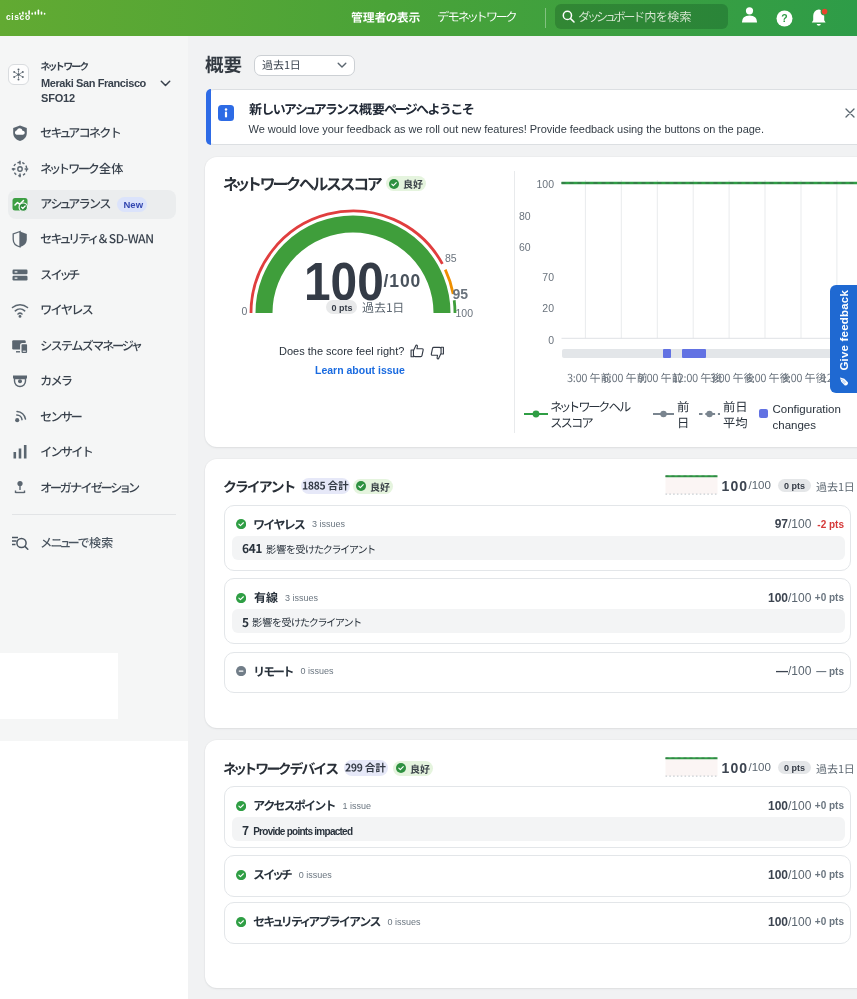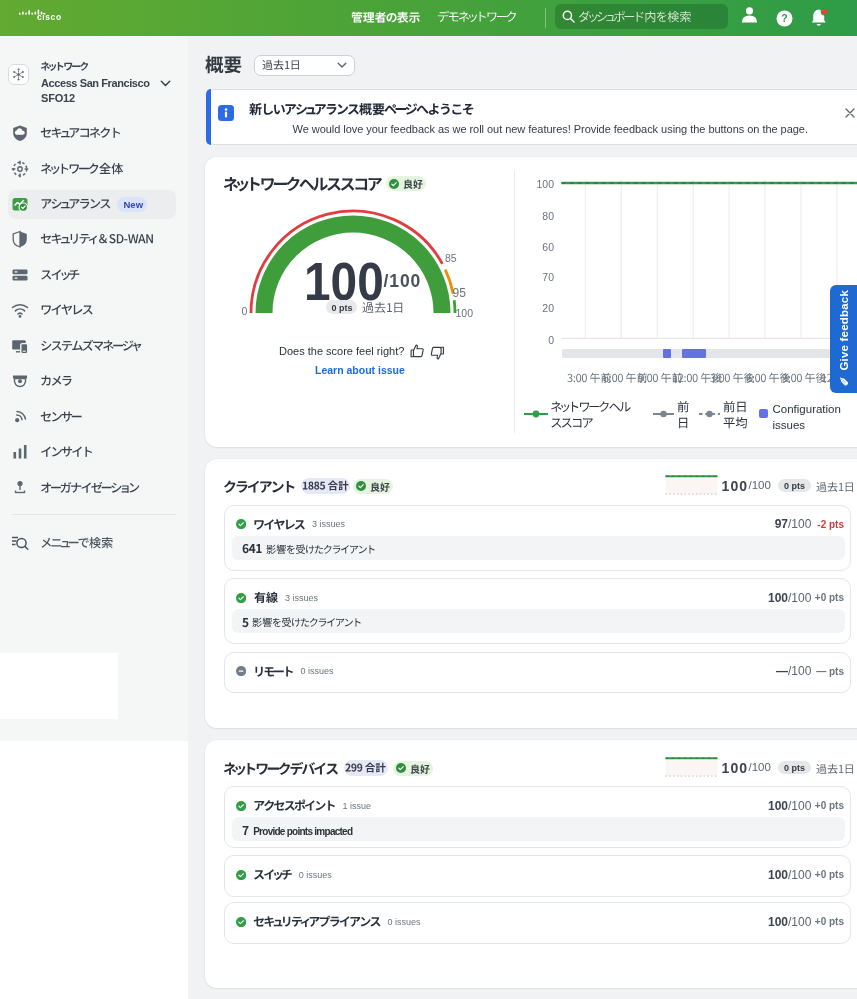--- a/index.html
+++ b/index.html
@@ -171,21 +171,21 @@
       <rect x="0.00" y="9.80" width="1.6" height="2.00" rx="0.7" fill="#fff"></rect>
       <rect x="3.10" y="8.40" width="1.6" height="3.40" rx="0.7" fill="#fff"></rect>
       <rect x="6.20" y="9.40" width="1.6" height="2.40" rx="0.7" fill="#fff"></rect>
       <rect x="9.30" y="7.20" width="1.6" height="4.60" rx="0.7" fill="#fff"></rect>
       <rect x="12.40" y="9.40" width="1.6" height="2.40" rx="0.7" fill="#fff"></rect>
       <rect x="15.50" y="8.40" width="1.6" height="3.40" rx="0.7" fill="#fff"></rect>
       <rect x="18.60" y="6.60" width="1.6" height="5.20" rx="0.7" fill="#fff"></rect>
       <rect x="21.70" y="8.40" width="1.6" height="3.40" rx="0.7" fill="#fff"></rect>
       <rect x="24.80" y="9.80" width="1.6" height="2.00" rx="0.7" fill="#fff"></rect>
     </svg>
-<div style="position:absolute;left:37px;top:12.2px;font-size:8.5px;color:#fff;font-weight:700;line-height:1.18;white-space:nowrap;letter-spacing:0.6px;">cisco</div>
+<div style="position:absolute;left:6px;top:12.2px;font-size:8.5px;color:#fff;font-weight:700;line-height:1.18;white-space:nowrap;letter-spacing:0.6px;">cisco</div>
 <div style="position:absolute;left:55.0px;top:9.8px;font-size:12.5px;color:#f4f9f1;font-weight:400;line-height:1.18;white-space:nowrap;letter-spacing:0.4px;margin-top:26px;">Meraki</div>
 <svg class="t" style="left:350.5px;top:9.7px;" width="73.5" height="17.1" viewBox="0 0 73.5 17.1">
       <g fill="#ffffff" transform="translate(0,11.800) scale(11.8000)">
         <use href="#g0" x="0.000"></use>
         <use href="#g1" x="1.000"></use>
         <use href="#g2" x="2.000"></use>
         <use href="#g3" x="2.940"></use>
         <use href="#g4" x="3.880"></use>
         <use href="#g5" x="4.880"></use>
       </g>
@@ -259,21 +259,21 @@
 <svg class="t" style="left:41.0px;top:60.0px;" width="51.0" height="14.5" viewBox="0 0 51.0 14.5">
       <g fill="#39424d" transform="translate(0,10.000) scale(10.0000)">
         <use href="#g23" x="-0.075"></use>
         <use href="#g24" x="0.650"></use>
         <use href="#g25" x="1.375"></use>
         <use href="#g26" x="2.225"></use>
         <use href="#g27" x="3.025"></use>
         <use href="#g28" x="3.825"></use>
       </g>
     </svg>
-<div style="position:absolute;left:41.0px;top:76.5px;font-size:11.0px;color:#39424d;font-weight:700;line-height:1.18;white-space:nowrap;letter-spacing:-0.41px;">Access San Francisco</div>
+<div style="position:absolute;left:41.0px;top:76.5px;font-size:11.0px;color:#39424d;font-weight:700;line-height:1.18;white-space:nowrap;letter-spacing:-0.41px;">Meraki San Francisco</div>
 <div style="position:absolute;left:41.0px;top:91.5px;font-size:11.0px;color:#39424d;font-weight:700;line-height:1.18;white-space:nowrap;letter-spacing:-0.2px;">SFO12</div>
 <svg style="position:absolute;left:160px;top:79.5px" width="11" height="7" viewBox="0 0 11 7">
       <path d="M1.3 1.3 L5.5 5.5 L9.7 1.3" fill="none" stroke="#39424d" stroke-width="1.5" stroke-linecap="round" stroke-linejoin="round"></path>
     </svg>
 <div style="position:absolute;left:8px;top:189.5px;width:168px;height:29px;background:#ebedee;border-radius:8px"></div>
 <svg class="t" style="left:41.0px;top:125.2px;" width="84.2" height="17.7" viewBox="0 0 84.2 17.7">
       <g fill="#39424d" transform="translate(0,12.200) scale(12.2000)">
         <use href="#g29" x="-0.075"></use>
         <use href="#g30" x="0.775"></use>
         <use href="#g31" x="1.500"></use>
@@ -520,21 +520,21 @@
         <use href="#g92" x="10.385"></use>
         <use href="#g27" x="11.185"></use>
         <use href="#g93" x="11.985"></use>
         <use href="#g94" x="12.850"></use>
         <use href="#g95" x="13.730"></use>
         <use href="#g96" x="14.610"></use>
         <use href="#g97" x="15.490"></use>
         <use href="#g98" x="16.370"></use>
       </g>
     </svg>
-<div style="position:absolute;left:248.5px;top:122.5px;font-size:11.0px;color:#333c45;font-weight:400;line-height:1.18;white-space:nowrap;letter-spacing:-0.04px;margin-left:44px;">We would love your feedback as we roll out new features! Provide feedback using the buttons on the page.</div>
+<div style="position:absolute;left:248.5px;top:122.5px;font-size:11.0px;color:#333c45;font-weight:400;line-height:1.18;white-space:nowrap;letter-spacing:-0.04px;">We would love your feedback as we roll out new features! Provide feedback using the buttons on the page.</div>
 <svg style="position:absolute;left:844.5px;top:107.5px" width="10" height="10" viewBox="0 0 10 10">
       <path d="M1 1 L9 9 M9 1 L1 9" stroke="#5b6770" stroke-width="1.3" stroke-linecap="round"></path>
     </svg>
 <div style="position:absolute;left:205px;top:157px;width:665px;height:290px;background:#fff;border-radius:12px;box-shadow:0 1px 2px rgba(30,40,50,0.08),0 0 0 1px rgba(30,40,50,0.02)"></div>
 <svg class="t" style="left:223.5px;top:173.5px;" width="163.2" height="23.2" viewBox="0 0 163.2 23.2">
       <g fill="#2a3038" transform="translate(0,16.000) scale(16.0000)">
         <use href="#g23" x="-0.075"></use>
         <use href="#g24" x="0.650"></use>
         <use href="#g25" x="1.375"></use>
         <use href="#g26" x="2.225"></use>
@@ -560,21 +560,21 @@
       </g>
     </svg>
 <svg style="position:absolute;left:237.5px;top:204.0px" width="230" height="116" viewBox="237.5 204.0 230 116">
       <path d="M263.50 313.00 A89.00 89.00 0 0 1 441.50 312.98" stroke="#3f9e3b" stroke-width="17" fill="none"></path>
       <path d="M250.50 313.00 A102.00 102.00 0 0 1 441.88 263.86" stroke="#e03e3e" stroke-width="2.8" fill="none"></path>
       <path d="M444.79 269.57 A102.00 102.00 0 0 1 452.69 293.89" stroke="#ee8f00" stroke-width="2.8" fill="none"></path>
       <path d="M453.70 300.22 A102.00 102.00 0 0 1 454.50 313.02" stroke="#3f9e3b" stroke-width="2.8" fill="none"></path>
     </svg>
 <div style="position:absolute;left:241.5px;top:304.5px;font-size:10.5px;color:#6a737d;font-weight:400;line-height:1.18;white-space:nowrap;">0</div>
 <div style="position:absolute;left:445.0px;top:251.5px;font-size:10.5px;color:#6a737d;font-weight:400;line-height:1.18;white-space:nowrap;">85</div>
-<div style="position:absolute;left:452.5px;top:285.5px;font-size:12px;color:#6a737d;font-weight:400;line-height:1.18;white-space:nowrap;">95</div>
+<div style="position:absolute;left:452.5px;top:285.5px;font-size:14px;color:#6a737d;font-weight:700;line-height:1.18;white-space:nowrap;">95</div>
 <div style="position:absolute;left:455.5px;top:306.5px;font-size:10.5px;color:#6a737d;font-weight:400;line-height:1.18;white-space:nowrap;">100</div>
 <div style="position:absolute;left:304.0px;top:249.5px;font-size:54.0px;color:#343b46;font-weight:700;line-height:1.18;white-space:nowrap;letter-spacing:0px;transform:scale(0.886,1.0);transform-origin:left top;">100</div>
 <div style="position:absolute;left:383.5px;top:270.5px;font-size:17.5px;color:#49525c;font-weight:700;line-height:1.18;white-space:nowrap;letter-spacing:0.9px;">/100</div>
 <div style="position:absolute;left:325.5px;top:299.5px;width:31.5px;height:14px;background:#e8e9ea;border-radius:8px"></div>
 <div style="position:absolute;left:331.5px;top:302.8px;font-size:9.0px;color:#343b46;font-weight:700;line-height:1.18;white-space:nowrap;">0 pts</div>
 <svg class="t" style="left:361.5px;top:299.5px;" width="46.5" height="17.4" viewBox="0 0 46.5 17.4">
       <g fill="#5a646e" transform="translate(0,12.000) scale(12.0000)">
         <use href="#g79" x="0.000"></use>
         <use href="#g80" x="1.000"></use>
         <use href="#g81" x="2.000"></use>
@@ -599,22 +599,22 @@
       <line x1="693.2" y1="180.0" x2="693.2" y2="338.3" stroke="#e9ebed" stroke-width="1"></line>
       <line x1="729.1" y1="180.0" x2="729.1" y2="338.3" stroke="#e9ebed" stroke-width="1"></line>
       <line x1="765.0" y1="180.0" x2="765.0" y2="338.3" stroke="#e9ebed" stroke-width="1"></line>
       <line x1="801.0" y1="180.0" x2="801.0" y2="338.3" stroke="#e9ebed" stroke-width="1"></line>
       <line x1="836.9" y1="180.0" x2="836.9" y2="338.3" stroke="#e9ebed" stroke-width="1"></line>
       <line x1="561.5" y1="338.3" x2="857.0" y2="338.3" stroke="#dfe2e5" stroke-width="1"></line>
       <line x1="561.5" y1="183.0" x2="857.0" y2="183.0" stroke="#2f9e44" stroke-width="2.4"></line>
       <line x1="561.5" y1="183.0" x2="857.0" y2="183.0" stroke="#37764a" stroke-width="1.3" stroke-dasharray="4 4"></line>
     </svg>
 <div style="position:absolute;left:519px;top:179.2px;width:35px;text-align:right;font-size:10.5px;color:#6a737d;line-height:1">100</div>
-<div style="position:absolute;left:519px;top:210.6px;width:35px;text-align:right;font-size:10.5px;color:#6a737d;line-height:1">80</div>
-<div style="position:absolute;left:519px;top:241.6px;width:35px;text-align:right;font-size:10.5px;color:#6a737d;line-height:1">60</div>
+<div style="position:absolute;left:519px;top:210.6px;width:35px;text-align:left;font-size:10.5px;color:#6a737d;line-height:1">80</div>
+<div style="position:absolute;left:519px;top:241.6px;width:35px;font-size:10.5px;color:#6a737d;line-height:1">60</div>
 <div style="position:absolute;left:519px;top:272.4px;width:35px;text-align:right;font-size:10.5px;color:#6a737d;line-height:1">70</div>
 <div style="position:absolute;left:519px;top:303.4px;width:35px;text-align:right;font-size:10.5px;color:#6a737d;line-height:1">20</div>
 <div style="position:absolute;left:519px;top:334.5px;width:35px;text-align:right;font-size:10.5px;color:#6a737d;line-height:1">0</div>
 <div style="position:absolute;left:561.5px;top:348.5px;width:290px;height:9px;background:#e3e6e9;border-radius:2px"></div>
 <div style="position:absolute;left:662.5px;top:348.5px;width:8px;height:9px;background:#6272e3;border-radius:1px"></div>
 <div style="position:absolute;left:682px;top:348.5px;width:24px;height:9px;background:#6272e3;border-radius:1px"></div>
 <svg class="t" style="left:566.6px;top:371.0px;" width="48.4" height="15.9" viewBox="0 0 48.4 15.9">
       <g fill="#6a737d" transform="translate(0,11.000) scale(11.0000)">
         <use href="#g104" x="0.000"></use>
         <use href="#g105" x="0.522"></use>
@@ -744,21 +744,21 @@
       </g>
     </svg>
 <svg class="t" style="left:723.0px;top:414.7px;" width="28.9" height="17.8" viewBox="0 0 28.9 17.8">
       <g fill="#29323c" transform="translate(0,12.300) scale(12.3000)">
         <use href="#g118" x="0.000"></use>
         <use href="#g119" x="1.000"></use>
       </g>
     </svg>
 <div style="position:absolute;left:758.5px;top:409.3px;width:9px;height:9px;background:#6272e3;border-radius:2px"></div>
 <div style="position:absolute;left:772.5px;top:403.0px;font-size:11.5px;color:#29323c;font-weight:400;line-height:1.18;white-space:nowrap;">Configuration</div>
-<div style="position:absolute;left:772.5px;top:418.5px;font-size:11.5px;color:#29323c;font-weight:400;line-height:1.18;white-space:nowrap;">issues</div>
+<div style="position:absolute;left:772.5px;top:418.5px;font-size:11.5px;color:#29323c;font-weight:400;line-height:1.18;white-space:nowrap;">changes</div>
 <div style="position:absolute;left:830px;top:285px;width:27px;height:108px;background:#1f69d2;border-radius:6px 0 0 6px"></div>
 <div style="position:absolute;left:830px;top:285px;width:27px;height:108px;display:flex;align-items:center;justify-content:center">
       <div style="writing-mode:vertical-rl;transform:rotate(180deg);font-size:11.5px;font-weight:700;color:#fff;letter-spacing:0.2px;white-space:nowrap;font-family:'Liberation Sans',sans-serif">✎ Give feedback</div>
     </div>
 <div style="position:absolute;left:205px;top:459px;width:665px;height:269px;background:#fff;border-radius:12px;box-shadow:0 1px 2px rgba(30,40,50,0.08),0 0 0 1px rgba(30,40,50,0.02)"></div>
 <svg class="t" style="left:223.5px;top:477.5px;" width="76.3" height="20.3" viewBox="0 0 76.3 20.3">
       <g fill="#2a3038" transform="translate(0,14.000) scale(14.0000)">
         <use href="#g28" x="-0.075"></use>
         <use href="#g89" x="0.775"></use>
         <use href="#g120" x="1.625"></use>

